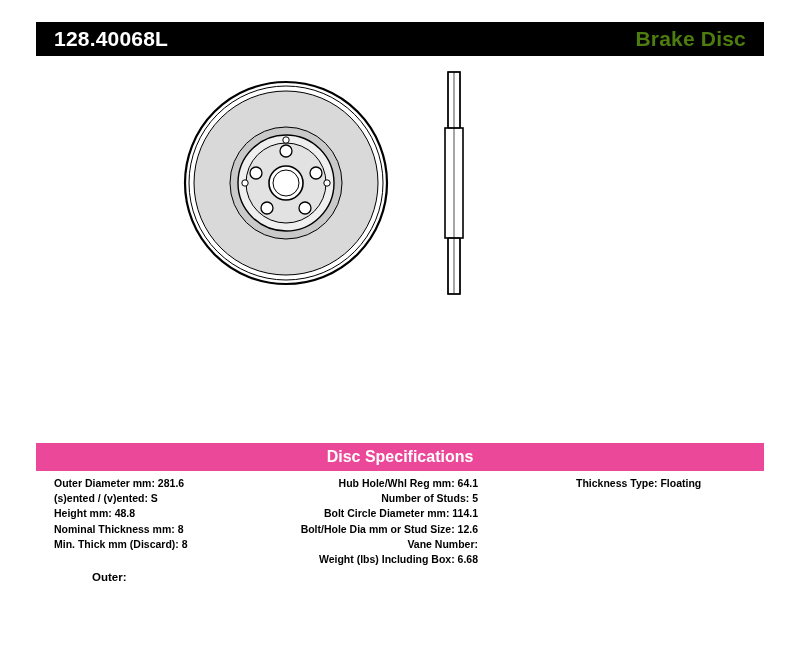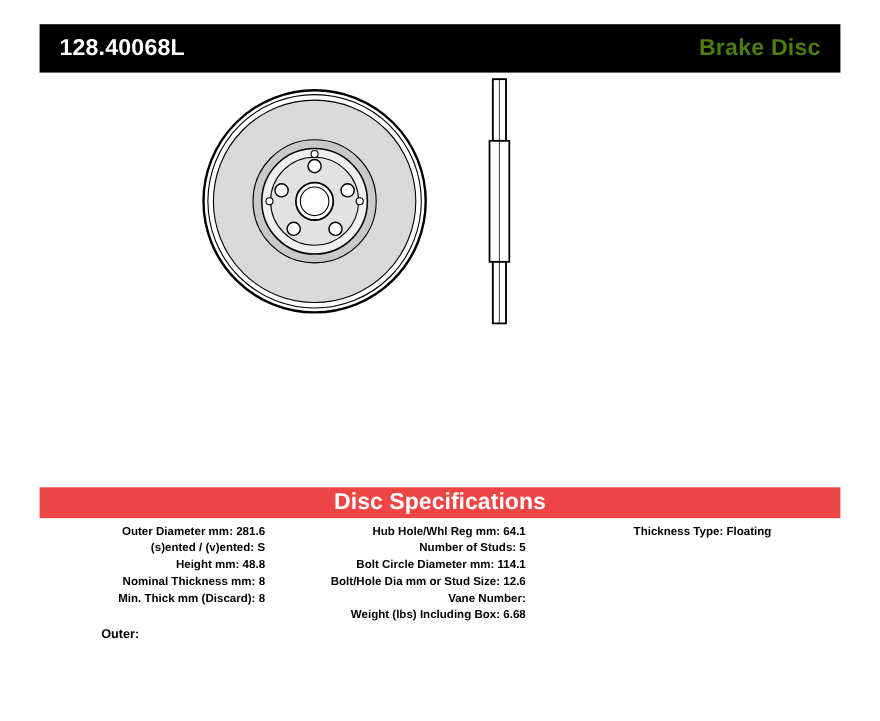--- a/index.html
+++ b/index.html
@@ -15,21 +15,21 @@
     color: #000000;
     overflow: hidden;
   }
 
   
   .header-bar {
     position: absolute;
     left: 36px;
     top: 22px;
     width: 728px;
-    height: 44px;
+    height: 34px;
     background: #000000;
     display: flex;
     align-items: center;
     justify-content: space-between;
     box-sizing: border-box;
     padding: 12px 18px;
   }
   .part-number {
     color: #ffffff;
     font-size: 21px;
@@ -58,23 +58,23 @@
     top: 0;
   }
 
   
   .spec-bar {
     position: absolute;
     left: 36px;
     top: 443px;
     width: 728px;
     height: 28px;
-    background: #ef4444;
+    background: #ec4899;
     color: #ffffff;
-    font-size: 21px;
+    font-size: 16px;
     font-weight: bold;
     display: flex;
     align-items: center;
     justify-content: center;
     box-sizing: border-box;
   }
   .spec-body {
     position: absolute;
     left: 36px;
     top: 471px;
@@ -82,24 +82,23 @@
     height: 120px;
     box-sizing: border-box;
   }
   .spec-col {
     position: absolute;
     font-size: 10.5px;
     font-weight: bold;
     line-height: 15.2px;
   }
   .col-left {
-    left: 5px;
+    left: 18px;
     top: 5px;
     width: 200px;
-    text-align: right;
   }
   .col-mid {
     left: 210px;
     top: 5px;
     width: 232px;
     text-align: right;
   }
   .col-right {
     left: 540px;
     top: 5px;

